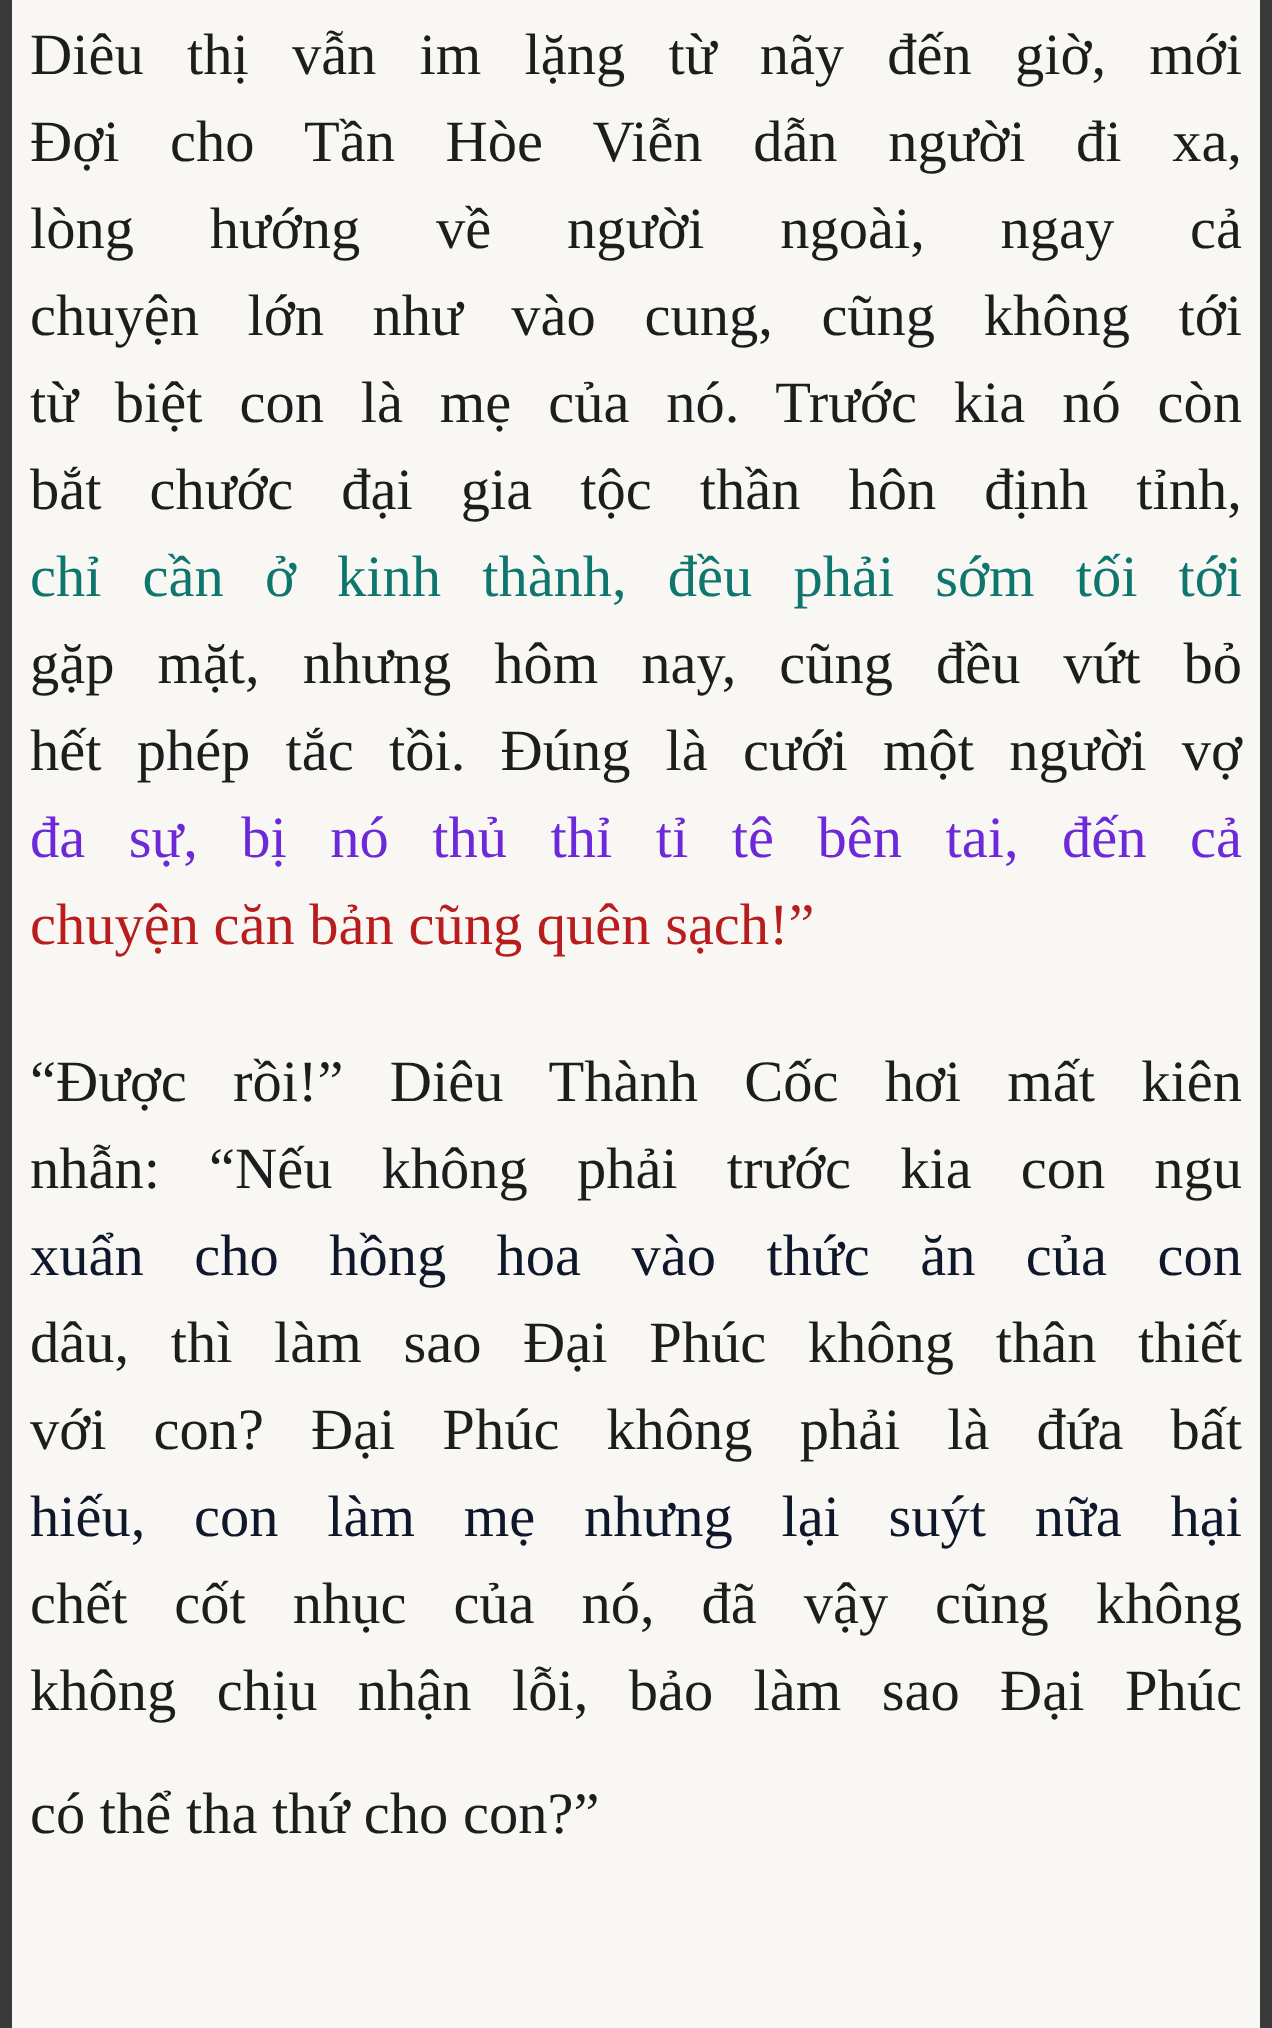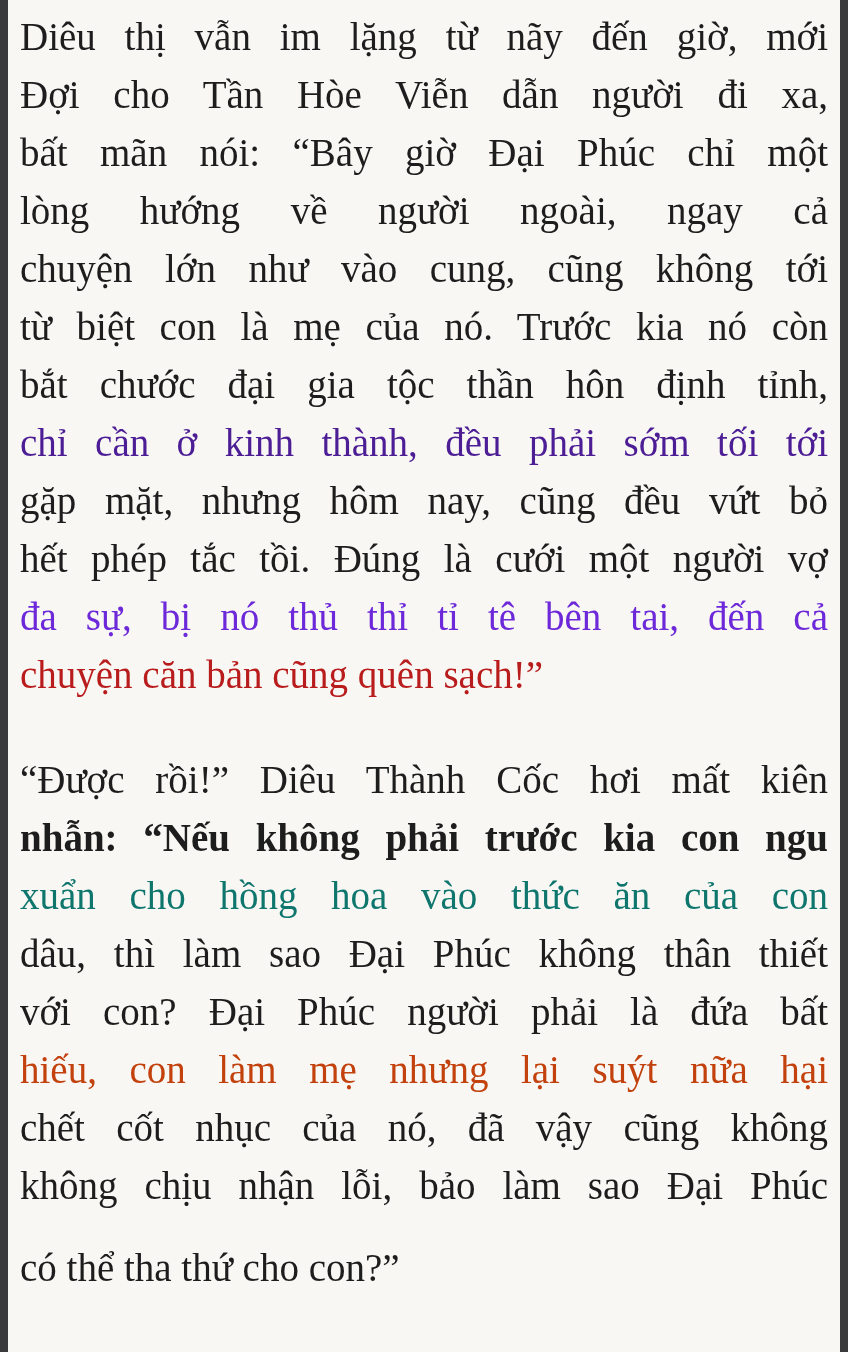--- a/index.html
+++ b/index.html
@@ -52,36 +52,35 @@
 <body style="background: rgb(248, 247, 244);">
 
 <div class="edge-bar left" style="background: rgb(58, 58, 60);"></div>
 <div class="edge-bar right" style="background: rgb(58, 58, 60);"></div>
 
 <main class="reader-page">
   <div id="paragraphs-root">
       <div class="paragraph">
         <div class="text-line" style="color: rgb(29, 29, 29);">Diêu thị vẫn im lặng từ nãy đến giờ, mới</div>
         <div class="text-line" style="color: rgb(29, 29, 29);">Đợi cho Tần Hòe Viễn dẫn người đi xa,</div>
-        <div class="text-line" style="color: rgb(29, 29, 29);">bất mãn nói: “Bây giờ Đại Phúc chỉ một</div>
         <div class="text-line" style="color: rgb(29, 29, 29);">lòng hướng về người ngoài, ngay cả</div>
         <div class="text-line" style="color: rgb(29, 29, 29);">chuyện lớn như vào cung, cũng không tới</div>
         <div class="text-line" style="color: rgb(29, 29, 29);">từ biệt con là mẹ của nó. Trước kia nó còn</div>
         <div class="text-line" style="color: rgb(29, 29, 29);">bắt chước đại gia tộc thần hôn định tỉnh,</div>
-        <div class="text-line" style="color: #4c1d95;">chỉ cần ở kinh thành, đều phải sớm tối tới</div>
+        <div class="text-line" style="color: #0f766e;">chỉ cần ở kinh thành, đều phải sớm tối tới</div>
         <div class="text-line" style="color: rgb(29, 29, 29);">gặp mặt, nhưng hôm nay, cũng đều vứt bỏ</div>
         <div class="text-line" style="color: rgb(29, 29, 29);">hết phép tắc tồi. Đúng là cưới một người vợ</div>
         <div class="text-line" style="color: #6d28d9;">đa sự, bị nó thủ thỉ tỉ tê bên tai, đến cả</div>
         <div class="text-line last" style="color: #b91c1c;">chuyện căn bản cũng quên sạch!”</div>
       </div>
       <div class="paragraph">
         <div class="text-line" style="color: rgb(29, 29, 29);">“Được rồi!” Diêu Thành Cốc hơi mất kiên</div>
-        <div class="text-line" style="color: rgb(29, 29, 29); font-weight: bold;">nhẫn: “Nếu không phải trước kia con ngu</div>
-        <div class="text-line" style="color: #0f766e;">xuẩn cho hồng hoa vào thức ăn của con</div>
+        <div class="text-line" style="color: rgb(29, 29, 29);">nhẫn: “Nếu không phải trước kia con ngu</div>
+        <div class="text-line" style="color: #0f172a;">xuẩn cho hồng hoa vào thức ăn của con</div>
         <div class="text-line" style="color: rgb(29, 29, 29);">dâu, thì làm sao Đại Phúc không thân thiết</div>
-        <div class="text-line" style="color: rgb(29, 29, 29);">với con? Đại Phúc người phải là đứa bất</div>
-        <div class="text-line" style="color: #c2410c;">hiếu, con làm mẹ nhưng lại suýt nữa hại</div>
+        <div class="text-line" style="color: rgb(29, 29, 29);">với con? Đại Phúc không phải là đứa bất</div>
+        <div class="text-line" style="color: #0f172a;">hiếu, con làm mẹ nhưng lại suýt nữa hại</div>
         <div class="text-line" style="color: rgb(29, 29, 29);">chết cốt nhục của nó, đã vậy cũng không</div>
         <div class="text-line" style="color: rgb(29, 29, 29);">không chịu nhận lỗi, bảo làm sao Đại Phúc</div>
         <div class="text-line last" style="color: rgb(29, 29, 29); margin-top: 24px;">có thể tha thứ cho con?”</div>
       </div>
     </div>
 </main>
 
 </body></html>

